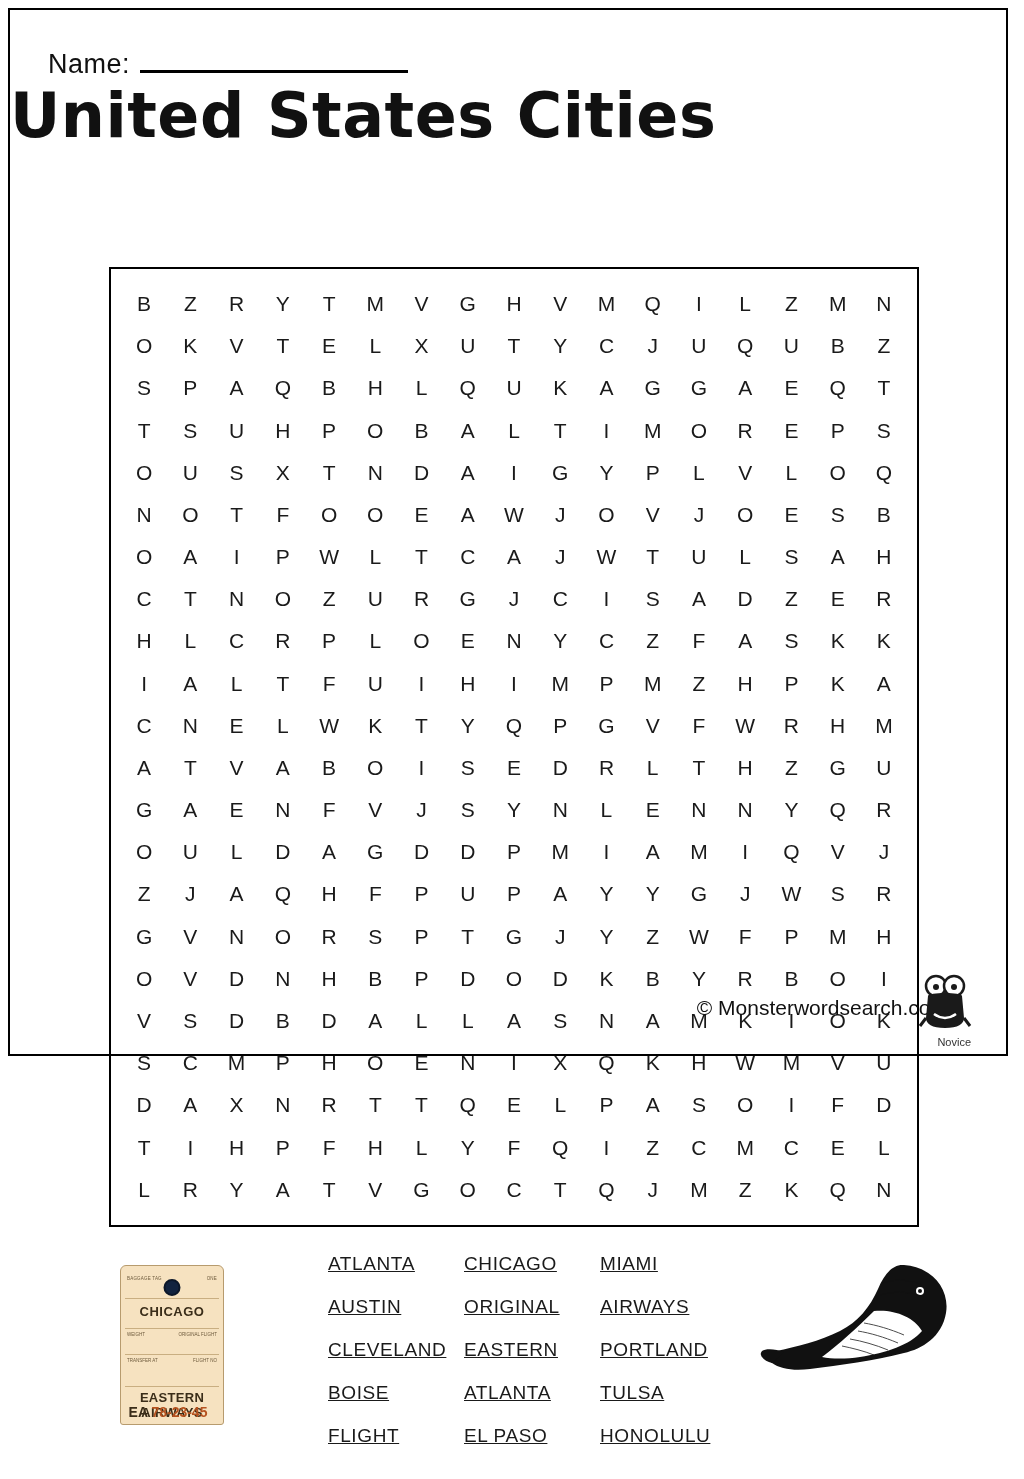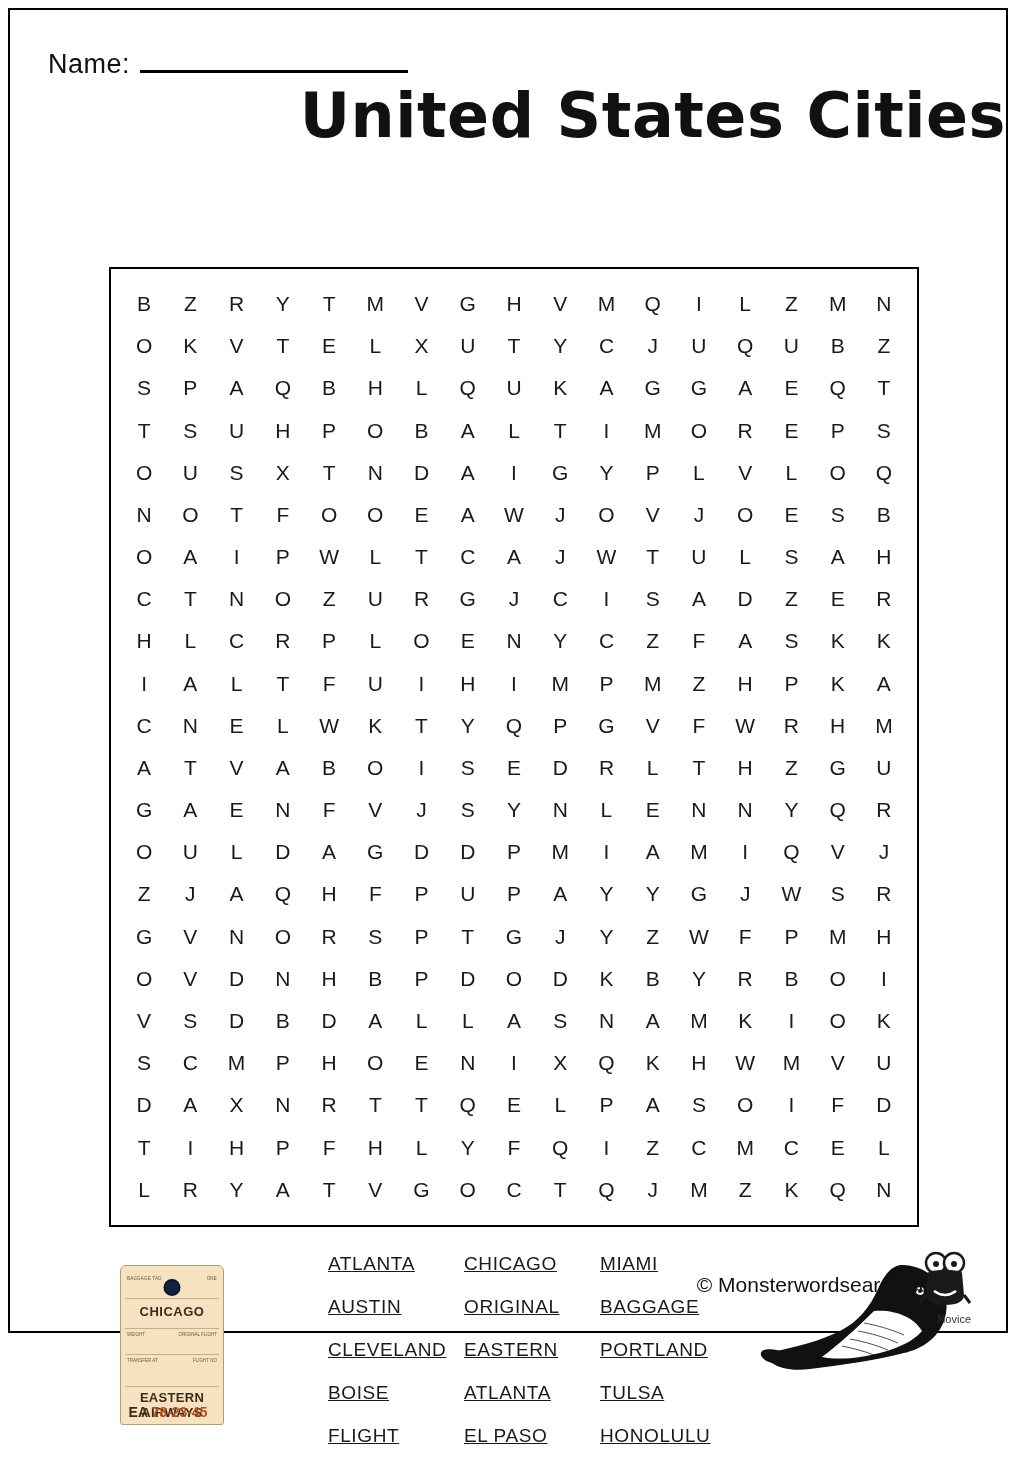--- a/index.html
+++ b/index.html
@@ -13,21 +13,21 @@
     font-family: "Liberation Sans", sans-serif;
     color: #111;
     position: relative;
     overflow: hidden;
   }
   .page {
     position: absolute;
     left: 8px;
     top: 8px;
     width: 1000px;
-    height: 1325px;
+    height: 1048px;
     border: 2px solid #000;
     box-sizing: border-box;
     background: #fff;
   }
   .name-row {
     position: absolute;
     left: 38px;
     top: 38px;
     display: flex;
     align-items: baseline;
@@ -41,21 +41,21 @@
     display: inline-block;
     width: 268px;
     border-bottom: 3px solid #000;
     height: 22px;
   }
   .title {
     position: absolute;
     left: 0;
     right: 0;
     top: 72px;
-    text-align: right;
+    text-align: left;
     font-family: "DejaVu Sans", sans-serif;
     font-weight: bold;
     font-size: 62px;
     line-height: 1.1;
     letter-spacing: 0.5px;
   }
   .title .l2 { display: block; }
 
   .grid-wrap {
     position: absolute;
@@ -658,21 +658,21 @@
         </tbody>
     </table>
   </div>
 
   <div class="words">
       <span>ATLANTA</span>
       <span>CHICAGO</span>
       <span>MIAMI</span>
       <span>AUSTIN</span>
       <span>ORIGINAL</span>
-      <span>BAGGAGE</span>
+      <span>AIRWAYS</span>
       <span>CLEVELAND</span>
       <span>EASTERN</span>
       <span>PORTLAND</span>
       <span>BOISE</span>
       <span>ATLANTA</span>
       <span>TULSA</span>
       <span>FLIGHT</span>
       <span>EL PASO</span>
       <span>HONOLULU</span>
     </div>

